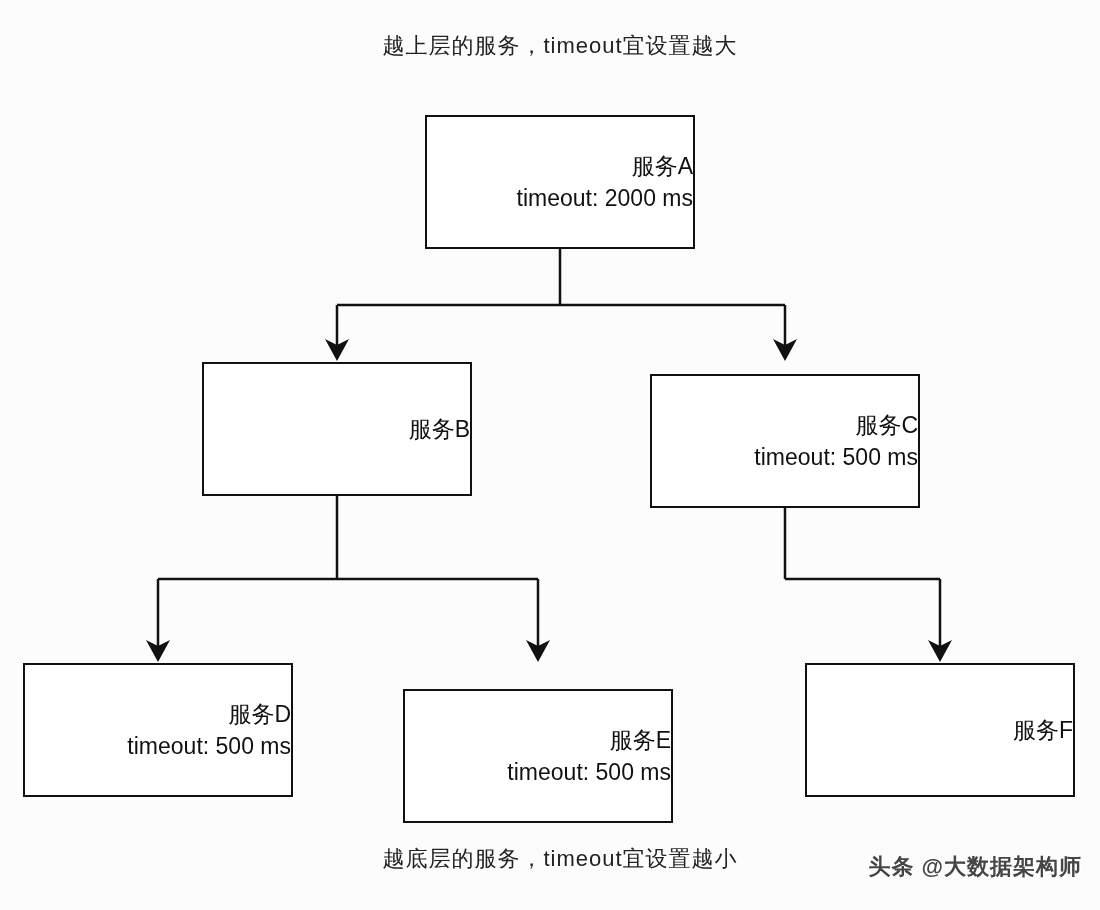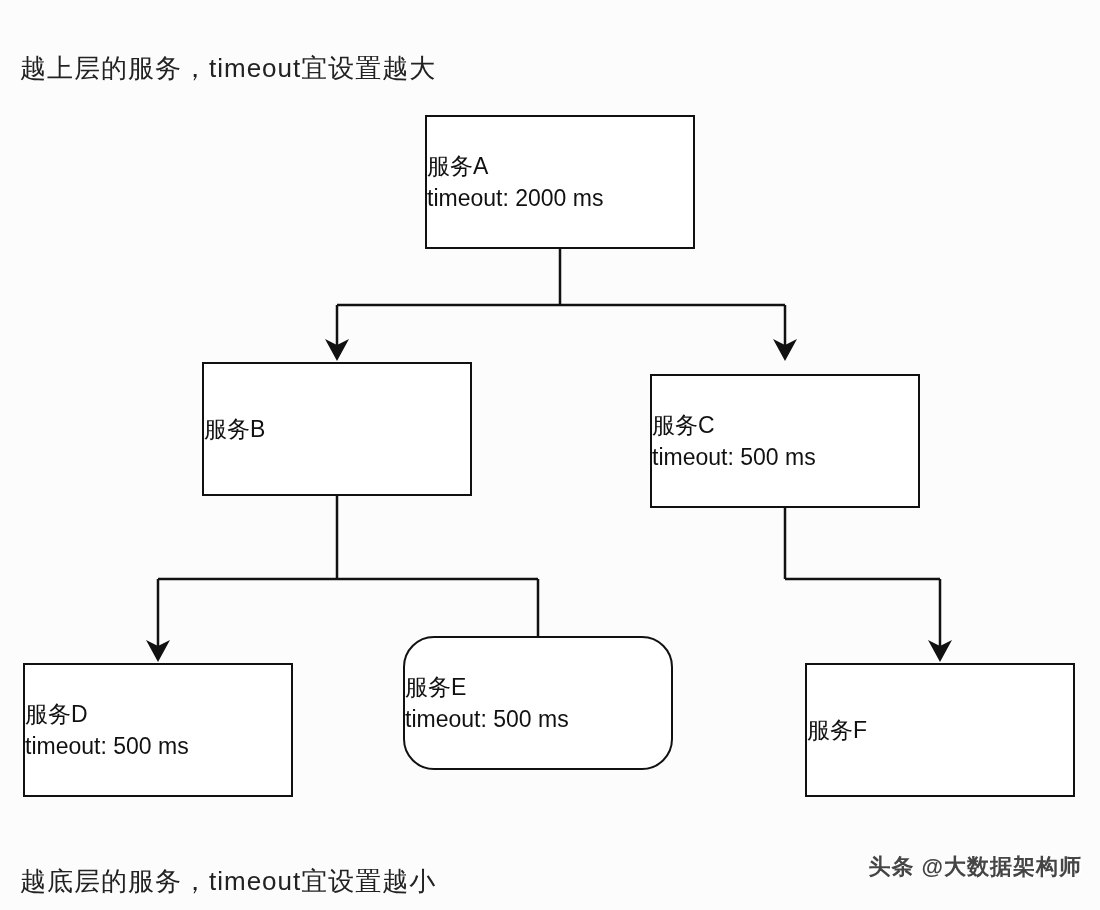--- a/index.html
+++ b/index.html
@@ -20,56 +20,55 @@
     position: absolute;
     left: 0;
     top: 0;
     width: 1100px;
     height: 910px;
   }
   .caption {
     position: absolute;
     left: 20px;
     width: 1080px;
-    text-align: left;
-    font-size: 26px;
+    text-align: center;
+    font-size: 22px;
     letter-spacing: 1px;
     color: #222;
-    margin-top: 20px;
   }
   .caption.top { top: 31px; }
   .caption.bottom { top: 844px; }
   .node {
     position: absolute;
     width: 270px;
     height: 134px;
     box-sizing: border-box;
     background: #ffffff;
     border: 2.5px solid #111;
     display: flex;
     flex-direction: column;
-    align-items: flex-start;
+    align-items: flex-end;
     justify-content: center;
     text-align: center;
   }
   .node-label {
     font-size: 23px;
     line-height: 32px;
     color: #111;
   }
   .node-timeout {
     font-size: 23px;
     line-height: 32px;
     color: #111;
   }
   .node-a { left: 425px; top: 115px; }
   .node-b { left: 202px; top: 362px; }
   .node-c { left: 650px; top: 362px; margin-top: 12px; }
   .node-d { left: 23px;  top: 663px; }
-  .node-e { left: 403px; top: 636px; border-radius: 31px; }
+  .node-e { left: 403px; top: 689px; }
   .node-f { left: 805px; top: 663px; }
   .watermark {
     position: absolute;
     right: 18px;
     top: 852px;
     font-size: 22px;
     font-weight: bold;
     letter-spacing: 1px;
     color: #454545;
     text-shadow: 2px 2px 0 rgba(255,255,255,0.9), -1px -1px 0 rgba(255,255,255,0.45);

